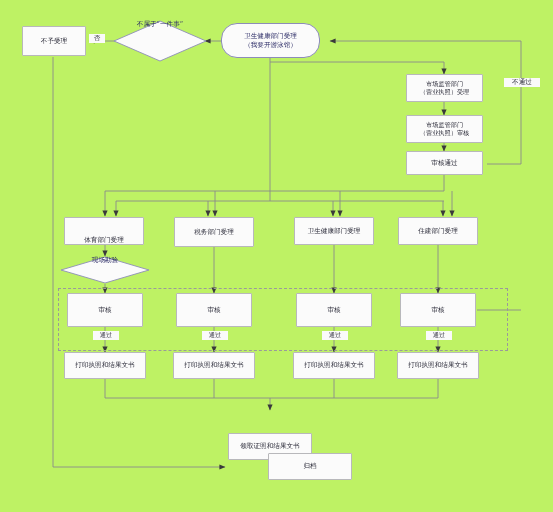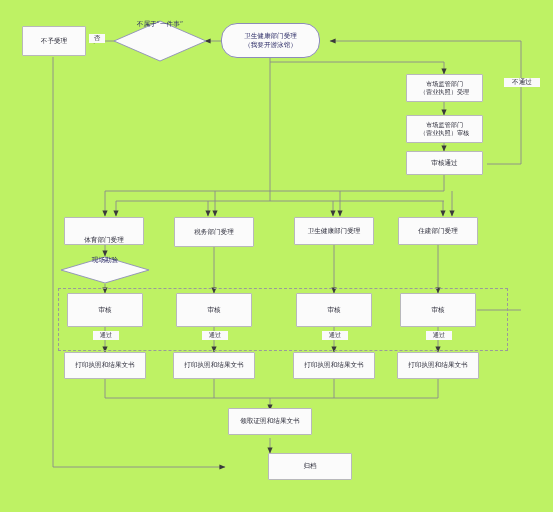--- a/index.html
+++ b/index.html
@@ -249,21 +249,21 @@
   <div class="node rect fs75" style="left:173px;top:352px;width:82px;height:27px;">
     <span class="lbl">打印执照和结果文书</span>
   </div>
   <div class="node rect fs75" style="left:293px;top:352px;width:82px;height:27px;">
     <span class="lbl">打印执照和结果文书</span>
   </div>
   <div class="node rect fs75" style="left:397px;top:352px;width:82px;height:27px;">
     <span class="lbl">打印执照和结果文书</span>
   </div>
 
-  <div class="node rect fs75" style="left:228px;top:408px;width:84px;height:27px;">
+  <div class="node rect fs75" style="left:228px;top:433px;width:84px;height:27px;">
     <span class="lbl">领取证照和结果文书</span>
   </div>
 
   <div class="node rect fs75" style="left:228px;top:453px;width:84px;height:27px;margin-left:40px;">
     <span class="lbl">归档</span>
   </div>
 
 </div>
 
 </body></html>

